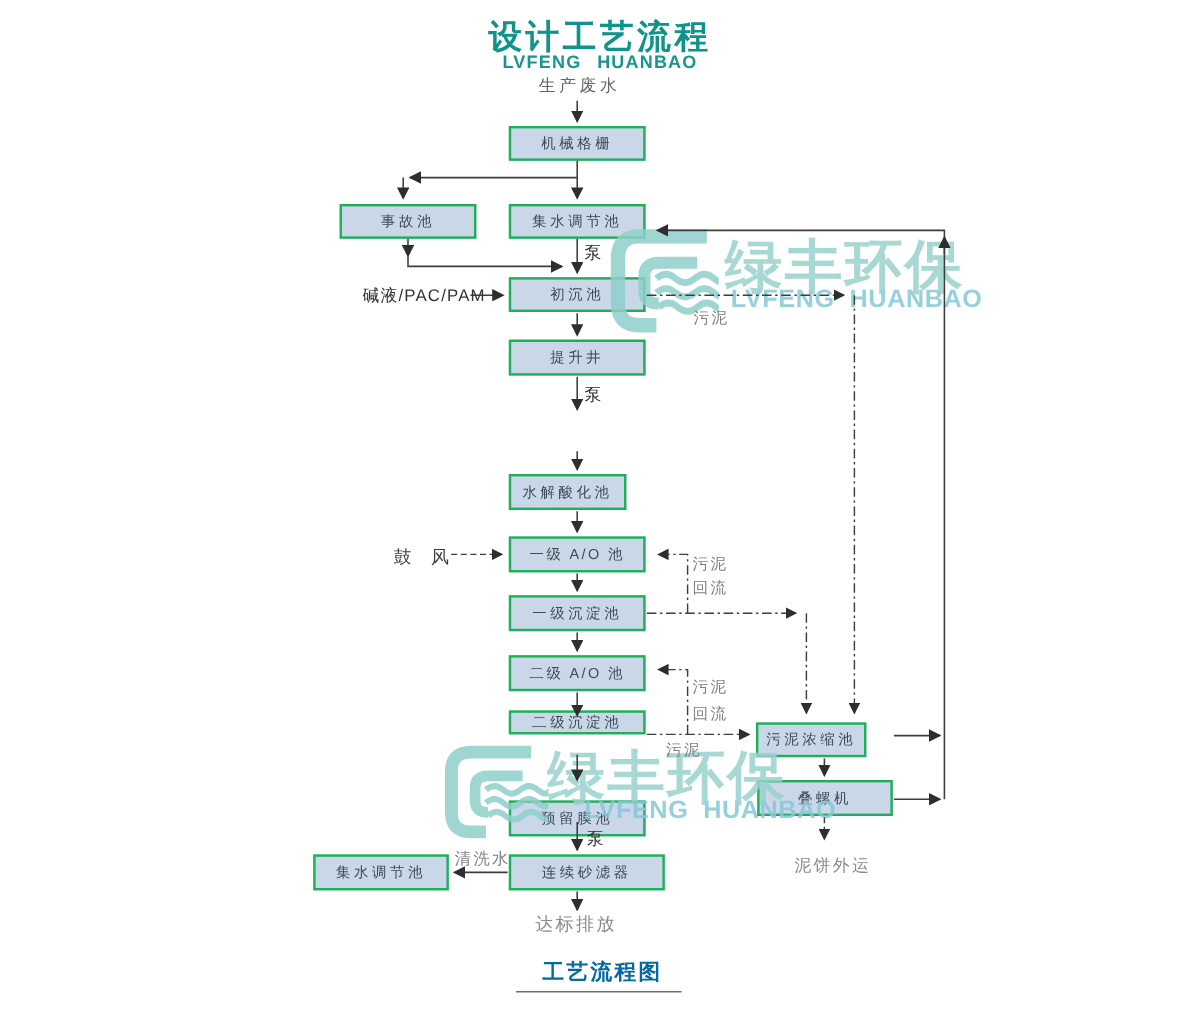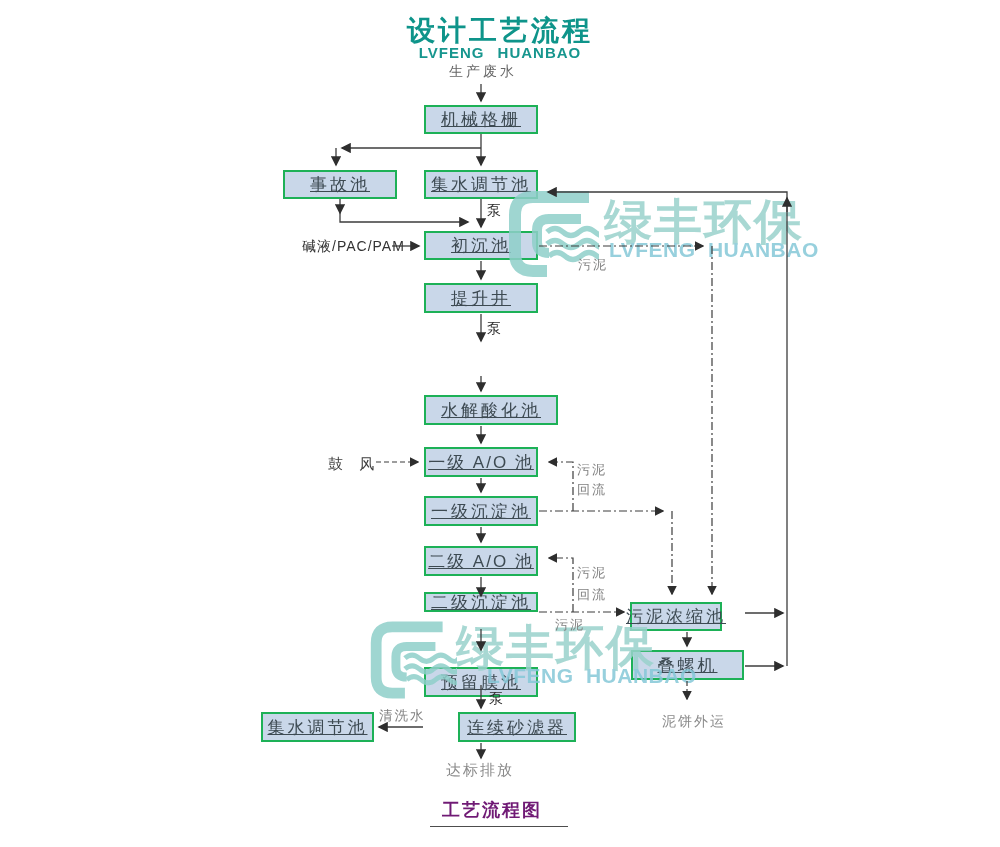--- a/index.html
+++ b/index.html
@@ -11,29 +11,29 @@
     position:absolute;left:0;right:0;top:12px;text-align:center;z-index:6;
     font-size:28px;font-weight:bold;color:#0E948A;letter-spacing:3px;
   }
   .subttl{
     position:absolute;left:0;right:0;top:44px;text-align:center;z-index:6;
     font-size:15px;font-weight:bold;color:#17968E;letter-spacing:1px;word-spacing:8px;
   }
   .box{
     position:absolute;z-index:2;background:#C9D7E9;border:2px solid #1DB157;
     display:flex;align-items:center;justify-content:center;box-sizing:border-box;
-    font-size:17px;color:#3D4A52;letter-spacing:3px;white-space:nowrap;text-decoration:underline;
+    font-size:12px;color:#3D4A52;letter-spacing:3px;white-space:nowrap;
   }
   .lbl{position:absolute;z-index:5;white-space:nowrap;}
   .lbl-gray{color:#808080;font-size:13px;letter-spacing:2px;}
   .lbl-dark{color:#333333;font-size:14px;letter-spacing:1px;margin-left:10px;}
   .pump{color:#2B2B2B;font-size:14px;}
   .caption{
-    position:absolute;left:442px;top:798px;width:120px;text-align:left;z-index:6;
-    font-size:18px;font-weight:bold;color:#701a75;letter-spacing:2px;
+    position:absolute;left:442px;top:798px;width:120px;text-align:center;z-index:6;
+    font-size:18px;font-weight:bold;color:#0369a1;letter-spacing:2px;
   }
   .caption-rule{position:absolute;left:430px;top:826px;width:138px;height:1px;background:#4D4D4D;z-index:6;}
   svg.flow{position:absolute;left:0;top:0;z-index:4;}
   .wm{position:absolute;z-index:3;pointer-events:none;opacity:0.85;}
   .wm-cn{position:absolute;font-size:48px;font-weight:bold;color:#9AD2CC;letter-spacing:2px;white-space:nowrap;}
   .wm-en{position:absolute;font-size:21px;font-weight:bold;color:#86C8D8;letter-spacing:0.5px;word-spacing:6px;white-space:nowrap;}
 </style>
 </head>
 <body>
 
@@ -74,21 +74,21 @@
     </div>
   <div class="box" style="left:424px;top:170px;width:114px;height:29px;">
       <span>集水调节池</span>
     </div>
   <div class="box" style="left:424px;top:231px;width:114px;height:29px;">
       <span>初沉池</span>
     </div>
   <div class="box" style="left:424px;top:283px;width:114px;height:30px;">
       <span>提升井</span>
     </div>
-  <div class="box" style="left:424px;top:395px;width:134px;height:30px;">
+  <div class="box" style="left:424px;top:395px;width:98px;height:30px;">
       <span>水解酸化池</span>
     </div>
   <div class="box" style="left:424px;top:496px;width:114px;height:30px;">
       <span>一级沉淀池</span>
     </div>
   <div class="box" style="left:424px;top:447px;width:114px;height:30px;letter-spacing:2px;">
       <span>一级 A/O 池</span>
     </div>
   <div class="box" style="left:424px;top:546px;width:114px;height:30px;letter-spacing:2px;">
       <span>二级 A/O 池</span>
@@ -101,21 +101,21 @@
     </div>
   <div class="box" style="left:424px;top:654px;width:114px;height:30px;margin-top:13px;">
       <span>预留膜池</span>
     </div>
   <div class="box" style="left:631px;top:650px;width:113px;height:30px;">
       <span>叠螺机</span>
     </div>
   <div class="box" style="left:261px;top:712px;width:113px;height:30px;">
       <span>集水调节池</span>
     </div>
-  <div class="box" style="left:424px;top:712px;width:118px;height:30px;margin-left:34px;">
+  <div class="box" style="left:424px;top:712px;width:130px;height:30px;">
       <span>连续砂滤器</span>
     </div>
 
   <svg class="flow" width="1000" height="847">
     <defs>
       <marker id="ah" viewBox="0 0 10 10" refX="8.5" refY="5" markerWidth="8" markerHeight="8" orient="auto-start-reverse">
         <path d="M0,0 L10,5 L0,10 z" fill="#2E2E2E"></path>
       </marker>
     </defs>
     <g stroke="#3D3D3D" stroke-width="1.3" fill="none">

